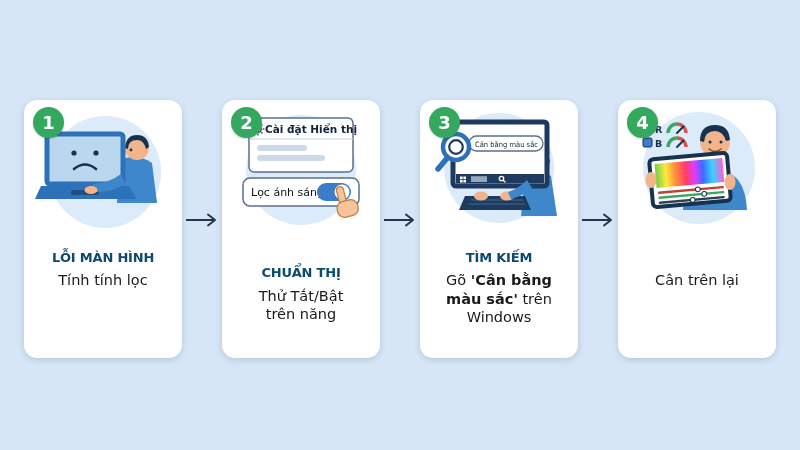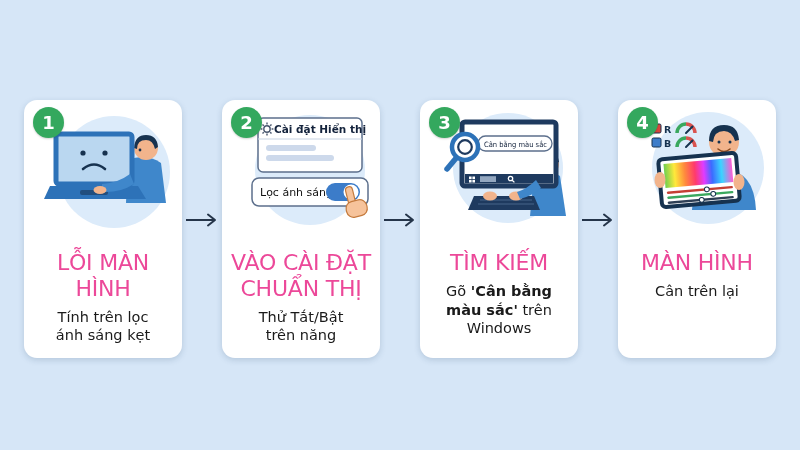--- a/index.html
+++ b/index.html
@@ -16,24 +16,24 @@
     background:#ffffff;border-radius:13px;
     box-shadow:0 2px 6px rgba(30,60,100,.18);
     text-align:center;flex:0 0 auto;
   }
   .badge{
     position:absolute;top:7px;left:9px;width:31px;height:31px;border-radius:50%;
     background:#34a85e;color:#ffffff;font-weight:bold;font-size:18px;
     display:flex;align-items:center;justify-content:center;
     box-shadow:0 1px 2px rgba(0,0,0,.18);
   }
-  .illus{margin-top:6px;height:140px;display:flex;justify-content:flex-end;text-decoration:underline;}
+  .illus{margin-top:6px;height:140px;display:flex;justify-content:center;text-decoration:underline;}
   .title{
-    margin:4px 2px 6px;font-size:22px;line-height:1.18;font-weight:normal;
-    color:#ec4899;letter-spacing:-0.2px;
+    margin:4px 2px 6px;font-size:13px;line-height:1.18;font-weight:bold;
+    color:#0c4a6e;letter-spacing:-0.2px;
   }
   .subtitle{
     margin:0 6px 12px;font-size:14.5px;line-height:1.28;color:#1a1a1a;font-weight:400;
   }
   .subtitle b{font-weight:bold;}
   .arrow{
     width:40px;flex:0 0 auto;display:flex;justify-content:center;margin-top:112px;
   }
   svg text{font-family:"DejaVu Sans","Liberation Sans",sans-serif;}
 </style>
@@ -64,22 +64,21 @@
           <rect x="38" y="84" width="28" height="5" rx="2" fill="#17324f" opacity="0.55"></rect>
 
           <path d="M88 68 q-12 9 -28 10 l0 8 q18 1 32 -8 z" fill="#3f87cb"></path>
           <ellipse cx="58" cy="84" rx="6.5" ry="4" fill="#f2b48c"></ellipse>
         </svg>
       </div>
       <h2 class="title">
         <span>LỖI MÀN HÌNH</span><br>
       </h2>
       <p class="subtitle">
-        <span>Tính trên lọc</span><br>
-        <span>ánh sáng kẹt</span>
+        <span>Tính tính lọc</span><br>
       </p>
     </section>
 
     <div class="arrow">
       <svg width="36" height="16" viewBox="0 0 36 16">
         <line x1="2" y1="8" x2="30" y2="8" stroke="#25354a" stroke-width="2"></line>
         <polyline points="24,2.5 31,8 24,13.5" fill="none" stroke="#25354a" stroke-width="2" stroke-linecap="round" stroke-linejoin="round"></polyline>
       </svg>
     </div>
 
@@ -108,21 +107,21 @@
             <circle cx="111" cy="86" r="7.5" fill="#ffffff"></circle>
           </g>
 
           <g transform="rotate(-14 114 98)">
             <rect x="109" y="80" width="7" height="19" rx="3.5" fill="#f6c39b" stroke="#c47a3d" stroke-width="1.2"></rect>
             <rect x="105" y="95" width="21" height="16" rx="7" fill="#f6c39b" stroke="#c47a3d" stroke-width="1.2"></rect>
           </g>
         </svg>
       </div>
       <h2 class="title">
-        <span>VÀO CÀI ĐẶT</span><br>
+        <br>
         <span>CHUẨN THỊ</span>
       </h2>
       <p class="subtitle">
         <span>Thử Tắt/Bật</span><br>
         <span>trên năng</span>
       </p>
     </section>
 
     <div class="arrow">
       <svg width="36" height="16" viewBox="0 0 36 16">
@@ -241,21 +240,21 @@
           <g>
             <rect x="16" y="32" width="9" height="9" rx="1.5" fill="#3c7cc9" stroke="#16324f" stroke-width="1"></rect>
             <text x="28" y="41" font-size="9.5" font-weight="bold" fill="#16324f">B</text>
             <path d="M41 41 A9 9 0 0 1 50 32" fill="none" stroke="#3aa85e" stroke-width="3.5"></path>
             <path d="M50 32 A9 9 0 0 1 59 41" fill="none" stroke="#d9534f" stroke-width="3.5"></path>
             <line x1="50" y1="41" x2="56.5" y2="34.5" stroke="#16324f" stroke-width="2" stroke-linecap="round"></line>
           </g>
         </svg>
       </div>
       <h2 class="title">
-        <span>MÀN HÌNH</span><br>
+        <br>
       </h2>
       <p class="subtitle">
         <span>Cân trên lại</span><br>
       </p>
     </section>
 
   </div>
 </div>
 
 </body></html>

